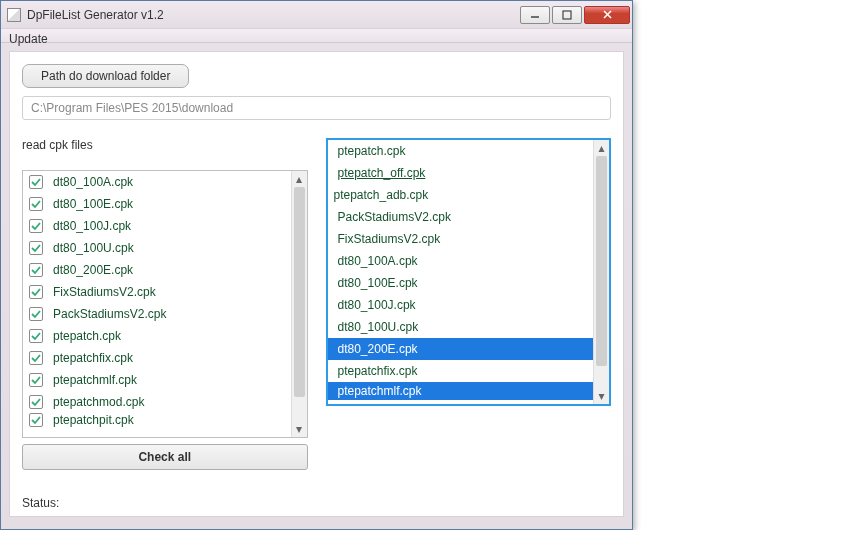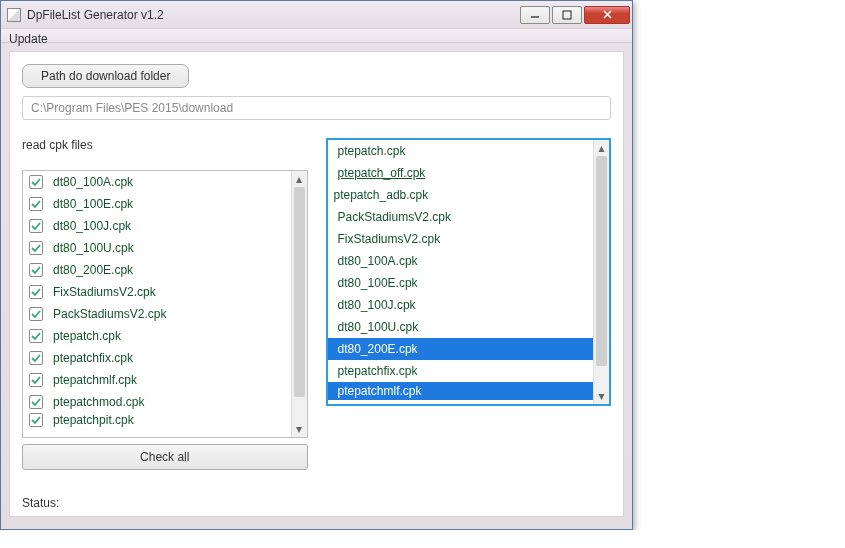--- a/index.html
+++ b/index.html
@@ -84,20 +84,21 @@
   .sb-arrow.top{top:0;} .sb-arrow.bot{bottom:0;}
   .sb-thumb {
     position:absolute; left:2px; right:2px; background:#cfcfcf; border-radius:2px;
   }
   .btnrow { display:flex; gap:8px; margin-top:6px; }
   .btn {
     flex:1; padding:5px 0; text-align:center;
     border:1px solid #adadad; border-radius:3px;
     background:linear-gradient(to bottom,#f5f5f5 0,#e6e6e6 100%);
     color:#333;
+    font-weight:bold;
   }
   .btn.wide { width:100%; }
   .status { margin-top:26px; color:#333; }
 </style>
 </head>
 <body>
 
 <div class="window">
   <div class="titlebar">
     <div class="title-icon"></div>

